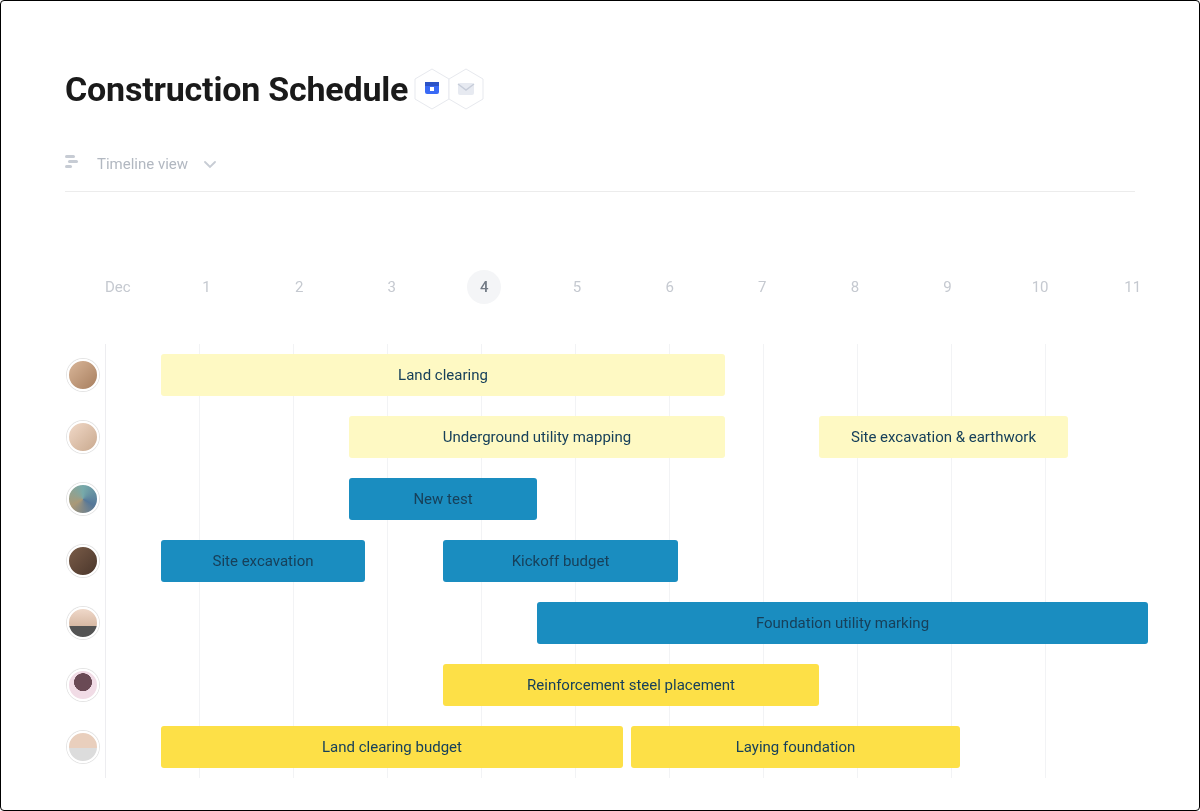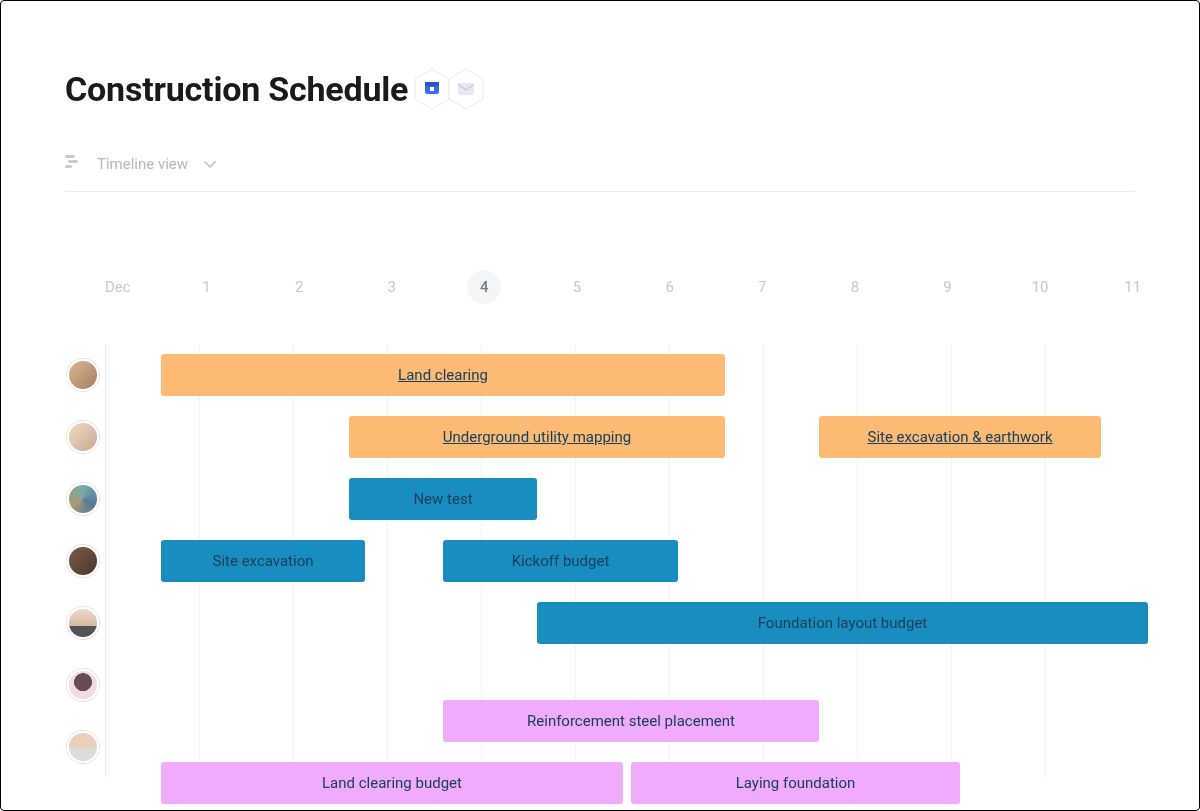--- a/index.html
+++ b/index.html
@@ -17,23 +17,23 @@
   .day-cell { width: 94px; text-align: center; color: #c5c9d0; font-size: 15px; }
   .day-cell.current span { display: inline-flex; width: 34px; height: 34px; align-items: center; justify-content: center; background: #f4f5f7; border-radius: 50%; color: #727a85; font-weight: 500; }
   .grid-area { margin-top: 40px; position: relative; }
   .grid-lines { position: absolute; top: 0; bottom: 0; left: 38px; right: 0; display: flex; }
   .gl { width: 94px; border-left: 1px solid #f2f3f5; }
   .gl:first-child { border-left: 1px solid #ededf0; }
   .row { display: flex; align-items: center; height: 62px; position: relative; }
   .avatar { width: 32px; height: 32px; border-radius: 50%; margin-right: 6px; background: #ddd; flex-shrink: 0; position: relative; z-index: 2; }
   .bars-holder { position: absolute; top: 10px; bottom: 10px; left: 38px; right: 0; }
   .bar { position: absolute; top: 0; height: 42px; border-radius: 3px; display: flex; align-items: center; justify-content: center; font-size: 15px; color: #17405a; padding: 0 14px; white-space: nowrap; overflow: hidden; }
-  .c-light { background: #fdba74; text-decoration: underline; }
+  .c-light { background: #fef9c3; }
   .c-dark  { background: #1a8dc0; }
-  .c-yellow{ background: #f0abfc; margin-top: 36px; }
+  .c-yellow{ background: #fde047; }
   
   .av0 { background: linear-gradient(135deg,#d9b699,#a77e5e); border:2px solid #fff; box-shadow:0 0 0 1px #e5e5e5;}
   .av1 { background: linear-gradient(135deg,#f1d9c8,#c9a98e); border:2px solid #fff; box-shadow:0 0 0 1px #e5e5e5;}
   .av2 { background: conic-gradient(#7aa, #579, #a97, #7aa); border:2px solid #fff; box-shadow:0 0 0 1px #e5e5e5;}
   .av3 { background: linear-gradient(135deg,#7a5c48,#4a362b); border:2px solid #fff; box-shadow:0 0 0 1px #e5e5e5;}
   .av4 { background: linear-gradient(180deg,#efd8c9,#d7b9a4 60%,#535353 60%); border:2px solid #fff; box-shadow:0 0 0 1px #e5e5e5;}
   .av5 { background: radial-gradient(circle at 50% 40%, #6a4a55 40%, #f1dce6 42%); border:2px solid #fff; box-shadow:0 0 0 1px #e5e5e5;}
   .av6 { background: linear-gradient(180deg,#e9cfbd 55%,#dcdcdc 55%); border:2px solid #fff; box-shadow:0 0 0 1px #e5e5e5;}
 </style>
 </head>
@@ -112,40 +112,40 @@
   <div class="row">
           <div class="avatar av0"></div>
           <div class="bars-holder">
             <div class="bar c-light" style="left: 56px; width: 564px;">Land clearing</div>
           </div>
         </div>
         <div class="row">
           <div class="avatar av1"></div>
           <div class="bars-holder">
             <div class="bar c-light" style="left: 244px; width: 376px;">Underground utility mapping</div>
-            <div class="bar c-light" style="left: 714px; width: 282px;">Site excavation &amp; earthwork</div>
+            <div class="bar c-light" style="left: 714px; width: 249px;">Site excavation &amp; earthwork</div>
           </div>
         </div>
         <div class="row">
           <div class="avatar av2"></div>
           <div class="bars-holder">
             <div class="bar c-dark" style="left: 244px; width: 188px;">New test</div>
           </div>
         </div>
         <div class="row">
           <div class="avatar av3"></div>
           <div class="bars-holder">
             <div class="bar c-dark" style="left: 56px; width: 204px;">Site excavation</div>
             <div class="bar c-dark" style="left: 338px; width: 235px;">Kickoff budget</div>
           </div>
         </div>
         <div class="row">
           <div class="avatar av4"></div>
           <div class="bars-holder">
-            <div class="bar c-dark" style="left: 432px; width: 611px;">Foundation layout budget</div>
+            <div class="bar c-dark" style="left: 432px; width: 611px;">Foundation utility marking</div>
           </div>
         </div>
         <div class="row">
           <div class="avatar av5"></div>
           <div class="bars-holder">
             <div class="bar c-yellow" style="left: 338px; width: 376px;">Reinforcement steel placement</div>
           </div>
         </div>
         <div class="row">
           <div class="avatar av6"></div>

